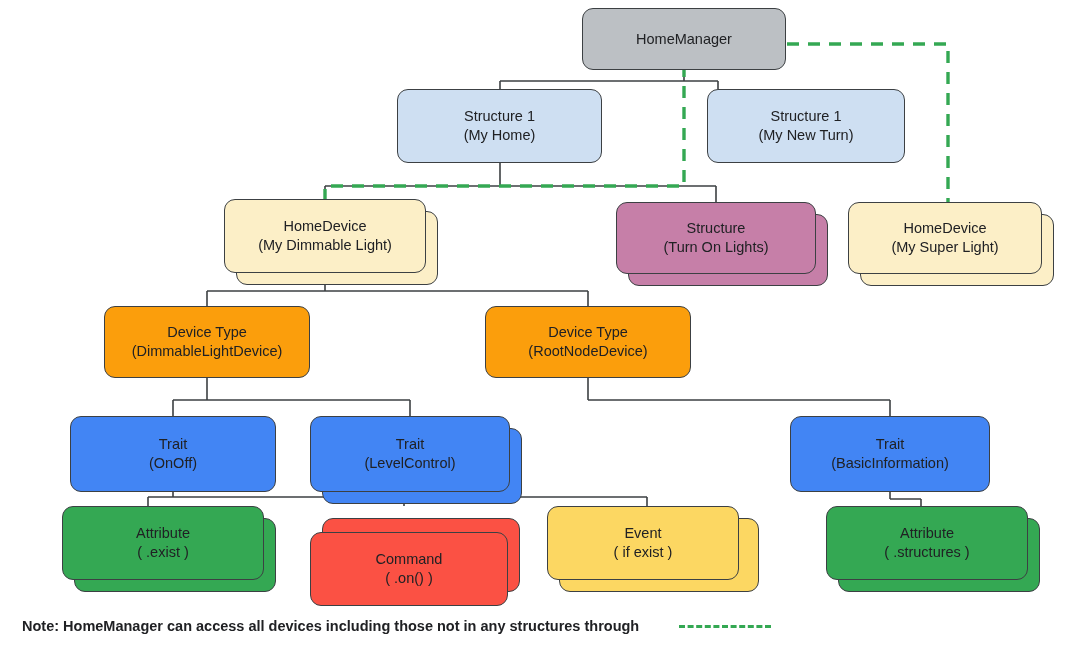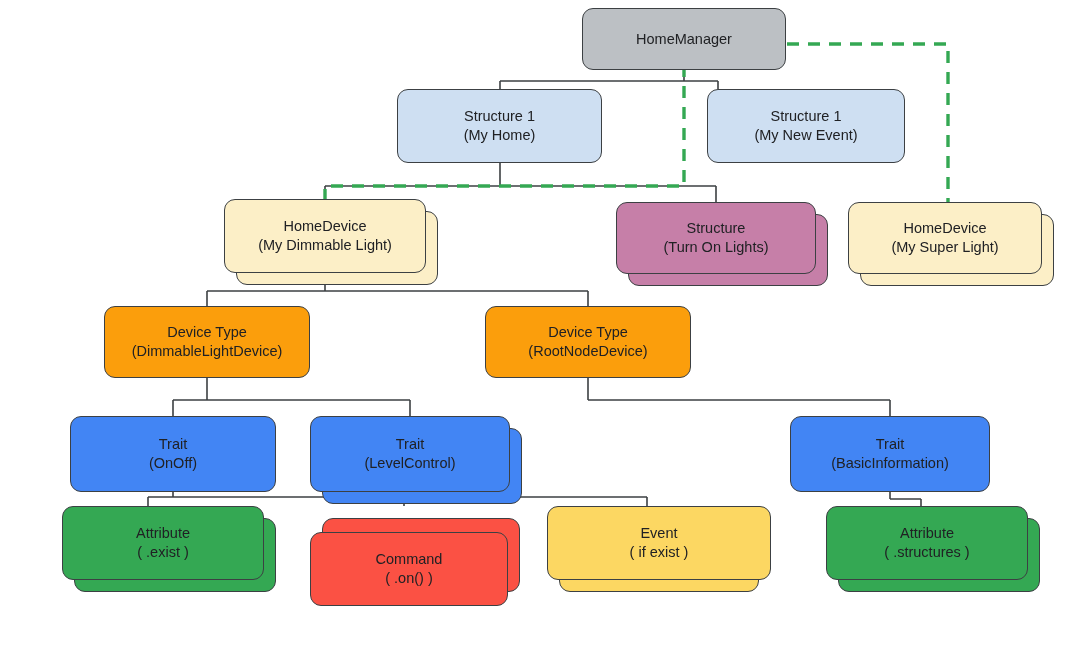--- a/index.html
+++ b/index.html
@@ -99,21 +99,21 @@
   <div id="nodes-layer">
       <div class="node" style="left: 582px; top: 8px; width: 204px; height: 62px; background: rgb(188, 192, 196);">
         <span class="l1">HomeManager</span>
       </div>
       <div class="node" style="left: 397px; top: 89px; width: 205px; height: 74px; background: rgb(206, 223, 242);">
         <span class="l1">Structure 1</span>
         <span class="l2">(My Home)</span>
       </div>
       <div class="node" style="left: 707px; top: 89px; width: 198px; height: 74px; background: rgb(206, 223, 242);">
         <span class="l1">Structure 1</span>
-        <span class="l2">(My New Event)</span>
+        <span class="l2">(My New Turn)</span>
       </div>
       <div class="stack" style="left: 236px; top: 211px; width: 202px; height: 74px; background: rgb(252, 239, 199);"></div>
       <div class="node" style="left: 224px; top: 199px; width: 202px; height: 74px; background: rgb(252, 239, 199);">
         <span class="l1">HomeDevice</span>
         <span class="l2">(My Dimmable Light)</span>
       </div>
       <div class="stack" style="left: 628px; top: 214px; width: 200px; height: 72px; background: rgb(198, 127, 168);"></div>
       <div class="node" style="left: 616px; top: 202px; width: 200px; height: 72px; background: rgb(198, 127, 168);">
         <span class="l1">Structure</span>
         <span class="l2">(Turn On Lights)</span>
@@ -148,25 +148,29 @@
       <div class="node" style="left: 62px; top: 506px; width: 202px; height: 74px; background: rgb(52, 168, 83);">
         <span class="l1">Attribute</span>
         <span class="l2">( .exist )</span>
       </div>
       <div class="stack" style="left: 322px; top: 518px; width: 198px; height: 74px; background: rgb(251, 81, 68);"></div>
       <div class="node" style="left: 310px; top: 532px; width: 198px; height: 74px; background: rgb(251, 81, 68);">
         <span class="l1">Command</span>
         <span class="l2">( .on() )</span>
       </div>
       <div class="stack" style="left: 559px; top: 518px; width: 200px; height: 74px; background: rgb(252, 215, 98);"></div>
-      <div class="node" style="left: 547px; top: 506px; width: 224px; height: 74px; background: rgb(252, 215, 98);">
+      <div class="node" style="left: 547px; top: 506px; width: 192px; height: 74px; background: rgb(252, 215, 98);">
         <span class="l1">Event</span>
         <span class="l2">( if exist )</span>
       </div>
       <div class="stack" style="left: 838px; top: 518px; width: 202px; height: 74px; background: rgb(52, 168, 83);"></div>
       <div class="node" style="left: 826px; top: 506px; width: 202px; height: 74px; background: rgb(52, 168, 83);">
         <span class="l1">Attribute</span>
         <span class="l2">( .structures )</span>
       </div>
     </div>
 
+  <div id="note">
+    <span class="note-text">Note: HomeManager can access all devices including those not in any structures through</span>
+    <span class="note-swatch" style="border-top-color: rgb(52, 168, 83);"></span>
+  </div>
 
 </div>
 
 </body></html>

